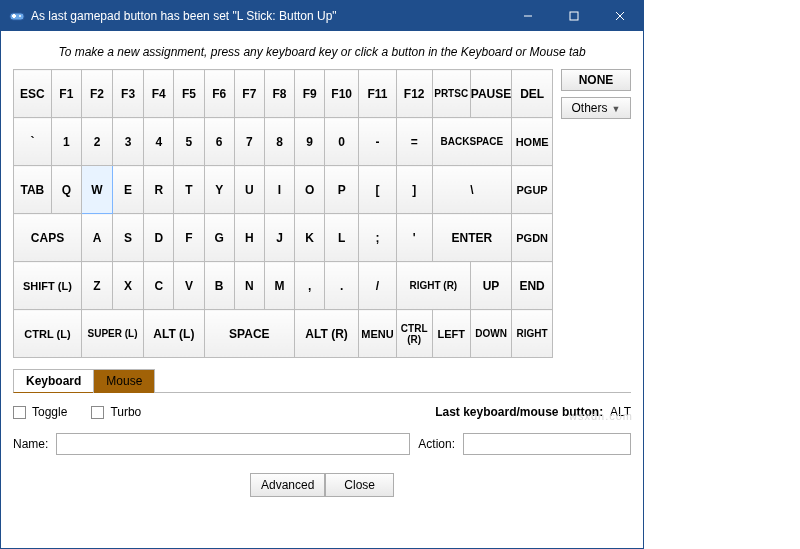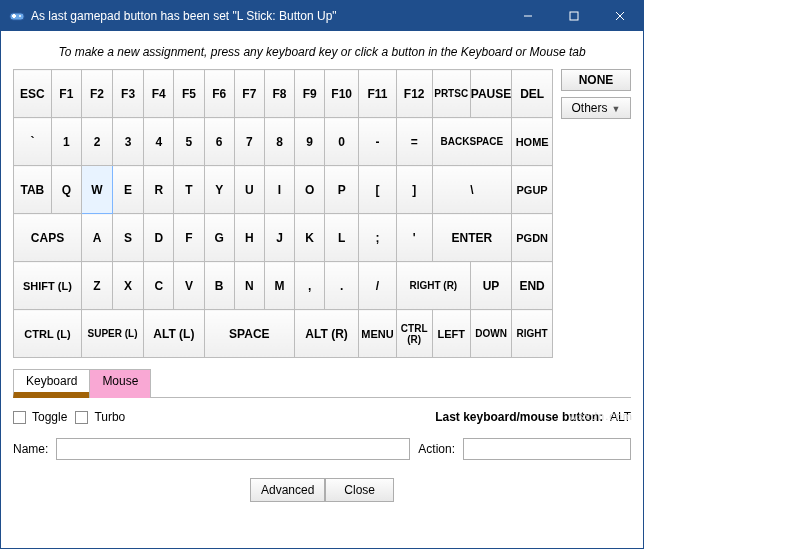--- a/index.html
+++ b/index.html
@@ -15,23 +15,23 @@
   .instruct { text-align: center; font-size: 12px; margin: 4px 0 10px; font-style: italic; }
   .mainrow { display: flex; align-items: flex-start; gap: 8px; }
   .kbwrap { border: 0; }
   .kbtable { border-collapse: collapse; }
   .kbtable td { border: 1px solid #bcbcbc; background: linear-gradient(#fdfdfd,#efefef); text-align: center; vertical-align: middle; font-weight: bold; font-size: 12px; height: 48px; padding: 0; }
   .kbtable td.sel { background: #e8f3ff; border: 1px solid #7eb6ff; }
   .side { display: flex; flex-direction: column; gap: 6px; width: 82px; }
   .btn { border: 1px solid #adadad; background: linear-gradient(#fdfdfd,#e8e8e8); padding: 3px 8px; font-size: 12px; font-weight: bold; text-align: center; cursor: default; }
   .btn.light { font-weight: normal; }
   .tabs { display: flex; border-bottom: 1px solid #b9b9b9; margin-top: 10px; }
-  .tab { padding: 4px 12px; border: 1px solid #b9b9b9; border-bottom: none; background: #f9a8d4; margin-right: -1px; position: relative; top: 1px; font-size: 12px; }
-  .tab.active { background: #fff; border-bottom: 6px solid #a16207; }
-  .checks { display: flex; align-items: center; gap: 8px; margin-top: 12px; }
+  .tab { padding: 4px 12px; border: 1px solid #b9b9b9; border-bottom: none; background: #a16207; margin-right: -1px; position: relative; top: 1px; font-size: 12px; }
+  .tab.active { background: #fff; border-bottom: 1px solid #a16207; font-weight: bold; }
+  .checks { display: flex; align-items: center; gap: 24px; margin-top: 12px; }
   .check { display: flex; align-items: center; gap: 6px; }
   .check .box { width: 13px; height: 13px; border: 1px solid #8a8a8a; background: #fff; }
   .lastbtn { margin-left: auto; }
   .lastbtn b { font-weight: bold; }
   .fields { display: flex; align-items: center; gap: 8px; margin-top: 14px; }
   .field { border: 1px solid #acacac; height: 22px; background: #fff; }
   .namefield { width: 354px; }
   .actionfield { flex: 1; }
   .bottom { display: flex; justify-content: center; align-items: center; margin-top: 18px; }
   .tri { font-size: 9px; margin-left: 4px; color: #555; }

